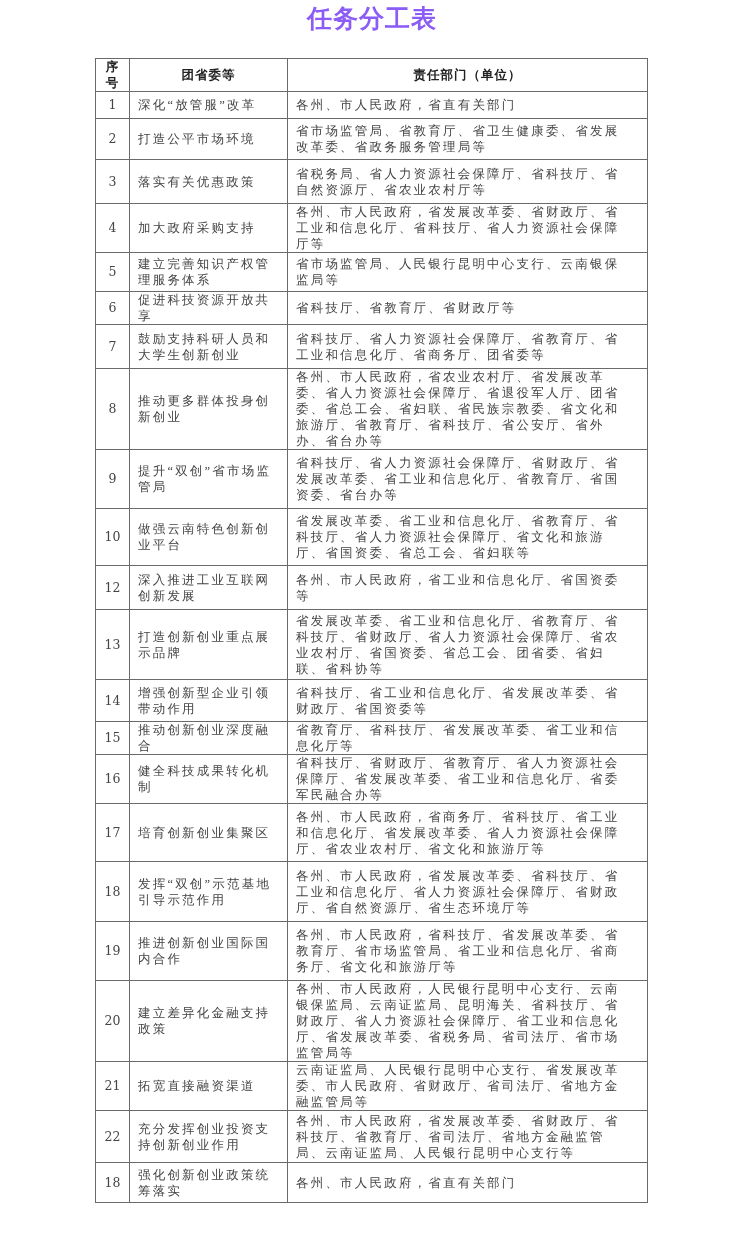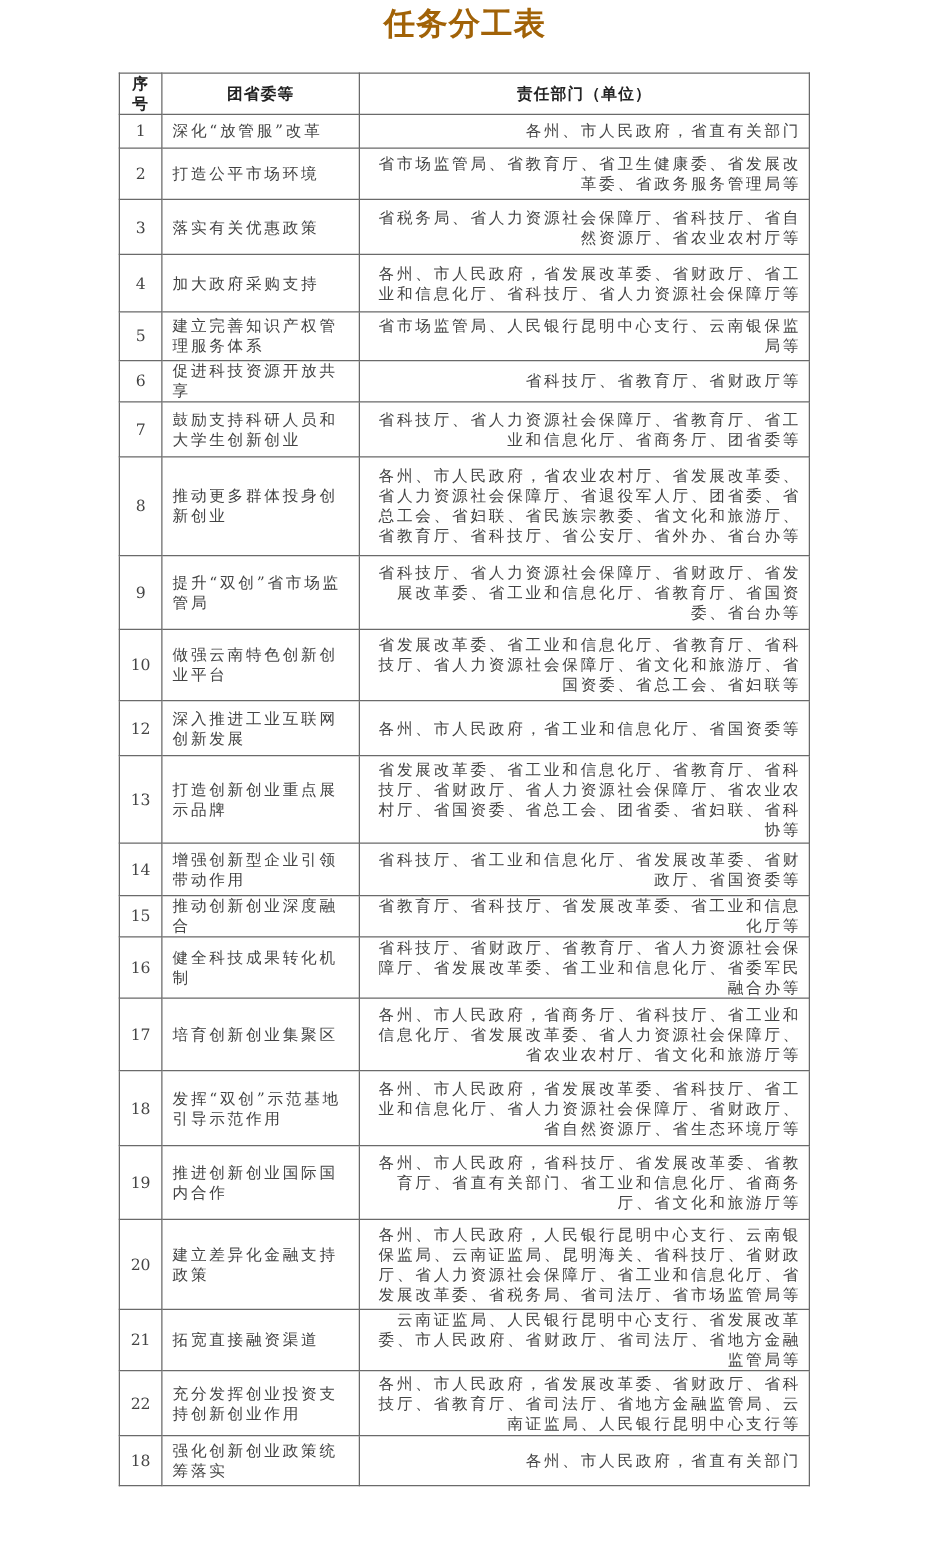--- a/index.html
+++ b/index.html
@@ -1,29 +1,29 @@
 <!DOCTYPE html>
 <html><head>
 <meta charset="utf-8">
 <style>
   html, body { margin:0; padding:0; background:#ffffff; }
   body { width:744px; height:1233px; position:relative; overflow:hidden;
          font-family:"DejaVu Serif", "Liberation Serif", serif; color:#333; }
   .title { position:absolute; top:2px; left:0; width:744px; text-align:center;
-           font-size:25px; font-weight:bold; color:#a16207; letter-spacing:1px;
+           font-size:25px; font-weight:bold; color:#8b5cf6; letter-spacing:1px;
            font-family:"DejaVu Sans", sans-serif; line-height:34px; }
   table { position:absolute; left:95px; top:58px; width:552px; border-collapse:collapse;
           table-layout:fixed;border-radius:16px; }
   td, th { border:1px solid #6a6a6a; padding:0 8px; vertical-align:middle;
            font-size:12.5px; line-height:16px; color:#444; letter-spacing:2.2px; }
   th { font-family:"DejaVu Sans", sans-serif; font-weight:bold; color:#222;
        font-size:12.5px; letter-spacing:1px; text-align:center; }
   td.num { text-align:center; padding:0; letter-spacing:0; color:#444; font-size:12.5px; }
-  td.task { padding-left:8px; padding-right:4px; }
-  td.dept { padding-left:8px; padding-right:6px;text-align:right; }
+  td.task { padding-left:8px; padding-right:4px;font-family:Liberation Serif, serif; }
+  td.dept { padding-left:8px; padding-right:20px; }
   col.c1 { width:34px; } col.c2 { width:158px; } col.c3 { width:360px; }
 </style>
 </head>
 <body>
 
 <div class="title">任务分工表</div>
 
 <table>
   <colgroup>
       <col class="c1">
@@ -119,21 +119,21 @@
         <td class="dept">各州、市人民政府，省商务厅、省科技厅、省工业和信息化厅、省发展改革委、省人力资源社会保障厅、省农业农村厅、省文化和旅游厅等</td>
       </tr>
       <tr style="height: 60px;">
         <td class="num">18</td>
         <td class="task">发挥“双创”示范基地引导示范作用</td>
         <td class="dept">各州、市人民政府，省发展改革委、省科技厅、省工业和信息化厅、省人力资源社会保障厅、省财政厅、省自然资源厅、省生态环境厅等</td>
       </tr>
       <tr style="height: 59px;">
         <td class="num">19</td>
         <td class="task">推进创新创业国际国内合作</td>
-        <td class="dept">各州、市人民政府，省科技厅、省发展改革委、省教育厅、省直有关部门、省工业和信息化厅、省商务厅、省文化和旅游厅等</td>
+        <td class="dept">各州、市人民政府，省科技厅、省发展改革委、省教育厅、省市场监管局、省工业和信息化厅、省商务厅、省文化和旅游厅等</td>
       </tr>
       <tr style="height: 72px;">
         <td class="num">20</td>
         <td class="task">建立差异化金融支持政策</td>
         <td class="dept">各州、市人民政府，人民银行昆明中心支行、云南银保监局、云南证监局、昆明海关、省科技厅、省财政厅、省人力资源社会保障厅、省工业和信息化厅、省发展改革委、省税务局、省司法厅、省市场监管局等</td>
       </tr>
       <tr style="height: 46px;">
         <td class="num">21</td>
         <td class="task">拓宽直接融资渠道</td>
         <td class="dept">云南证监局、人民银行昆明中心支行、省发展改革委、市人民政府、省财政厅、省司法厅、省地方金融监管局等</td>

